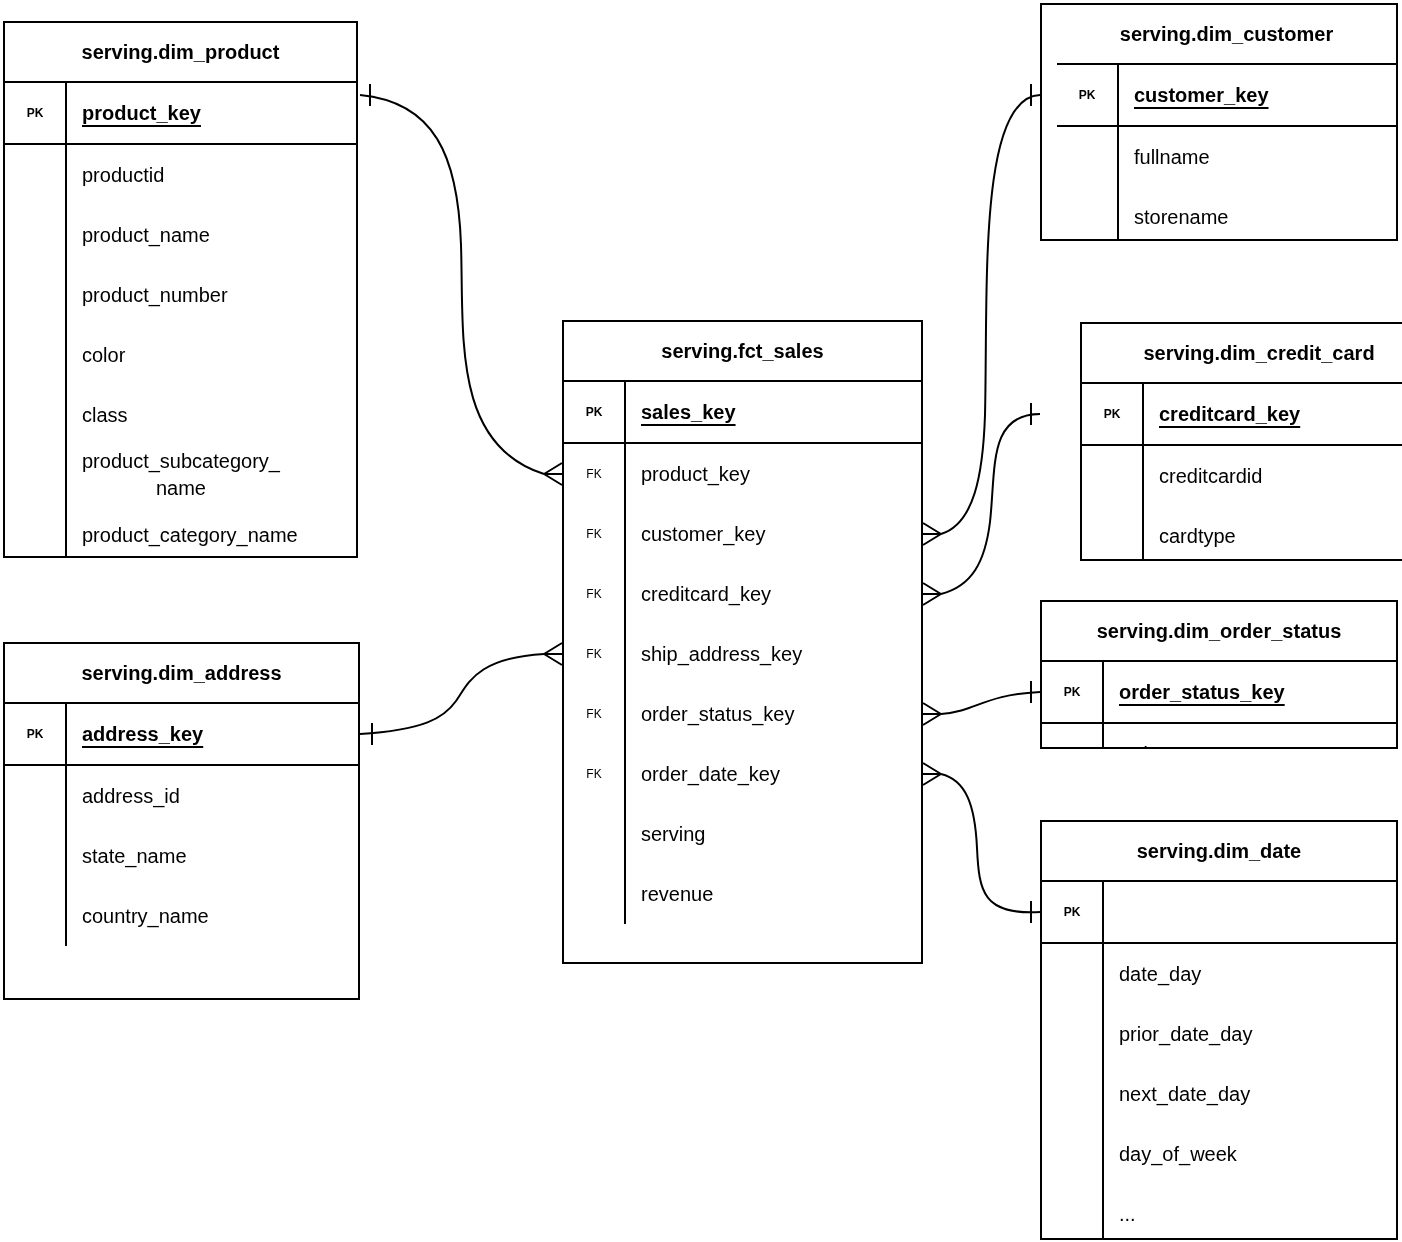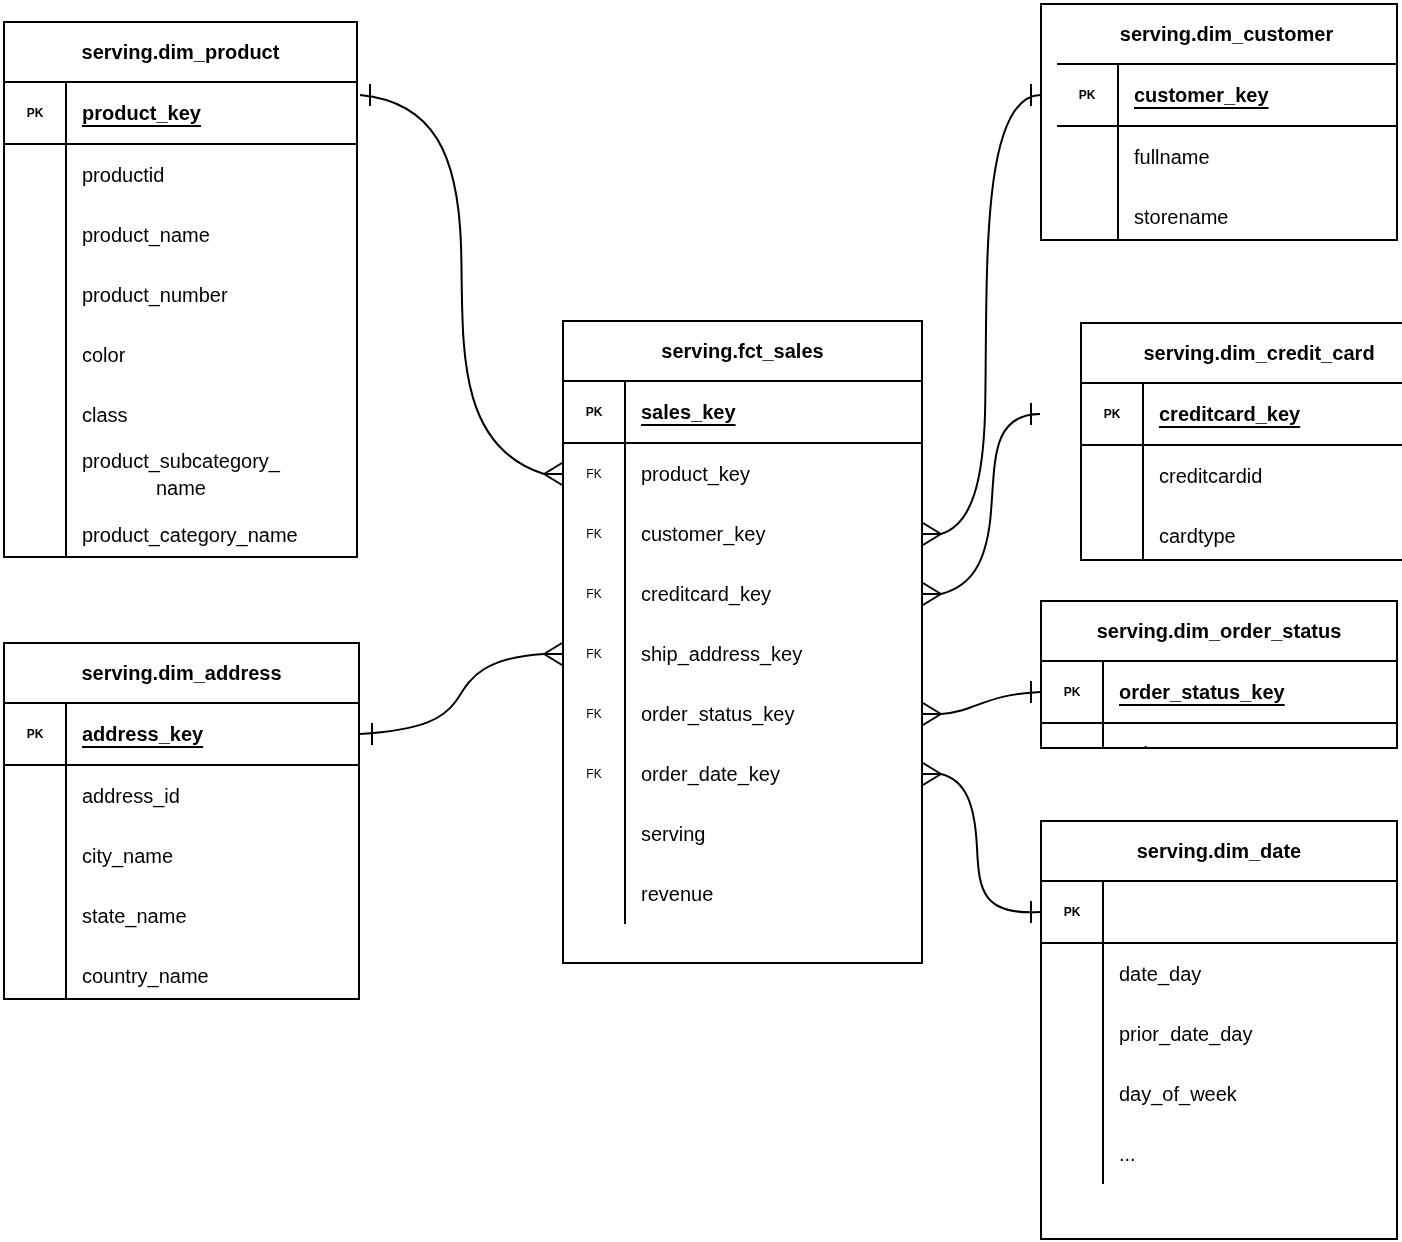--- a/index.html
+++ b/index.html
@@ -119,24 +119,20 @@
   <div class="t-pkrow">
     <div class="t-badge">PK</div>
     <div class="t-field">address_key</div>
   </div>
   <div class="t-row">
       <div class="t-badge"></div>
       <div class="t-field">address_id</div>
     </div>
   <div class="t-row">
       <div class="t-badge"></div>
-      <div class="t-field">city_name</div>
-    </div>
-  <div class="t-row">
-      <div class="t-badge"></div>
       <div class="t-field">state_name</div>
     </div>
   <div class="t-row">
       <div class="t-badge"></div>
       <div class="t-field">country_name</div>
     </div>
 </div>
 
 <div class="erd-table" id="fct_sales">
   <div class="t-title">serving.fct_sales</div>
@@ -230,19 +226,23 @@
   <div class="t-row">
       <div class="t-badge"></div>
       <div class="t-field">date_day</div>
     </div>
   <div class="t-row">
       <div class="t-badge"></div>
       <div class="t-field">prior_date_day</div>
     </div>
   <div class="t-row">
       <div class="t-badge"></div>
+      <div class="t-field">next_date_day</div>
+    </div>
+  <div class="t-row">
+      <div class="t-badge"></div>
       <div class="t-field">day_of_week</div>
     </div>
   <div class="t-row">
       <div class="t-badge"></div>
       <div class="t-field">...</div>
     </div>
 </div>
 
 </body></html>

